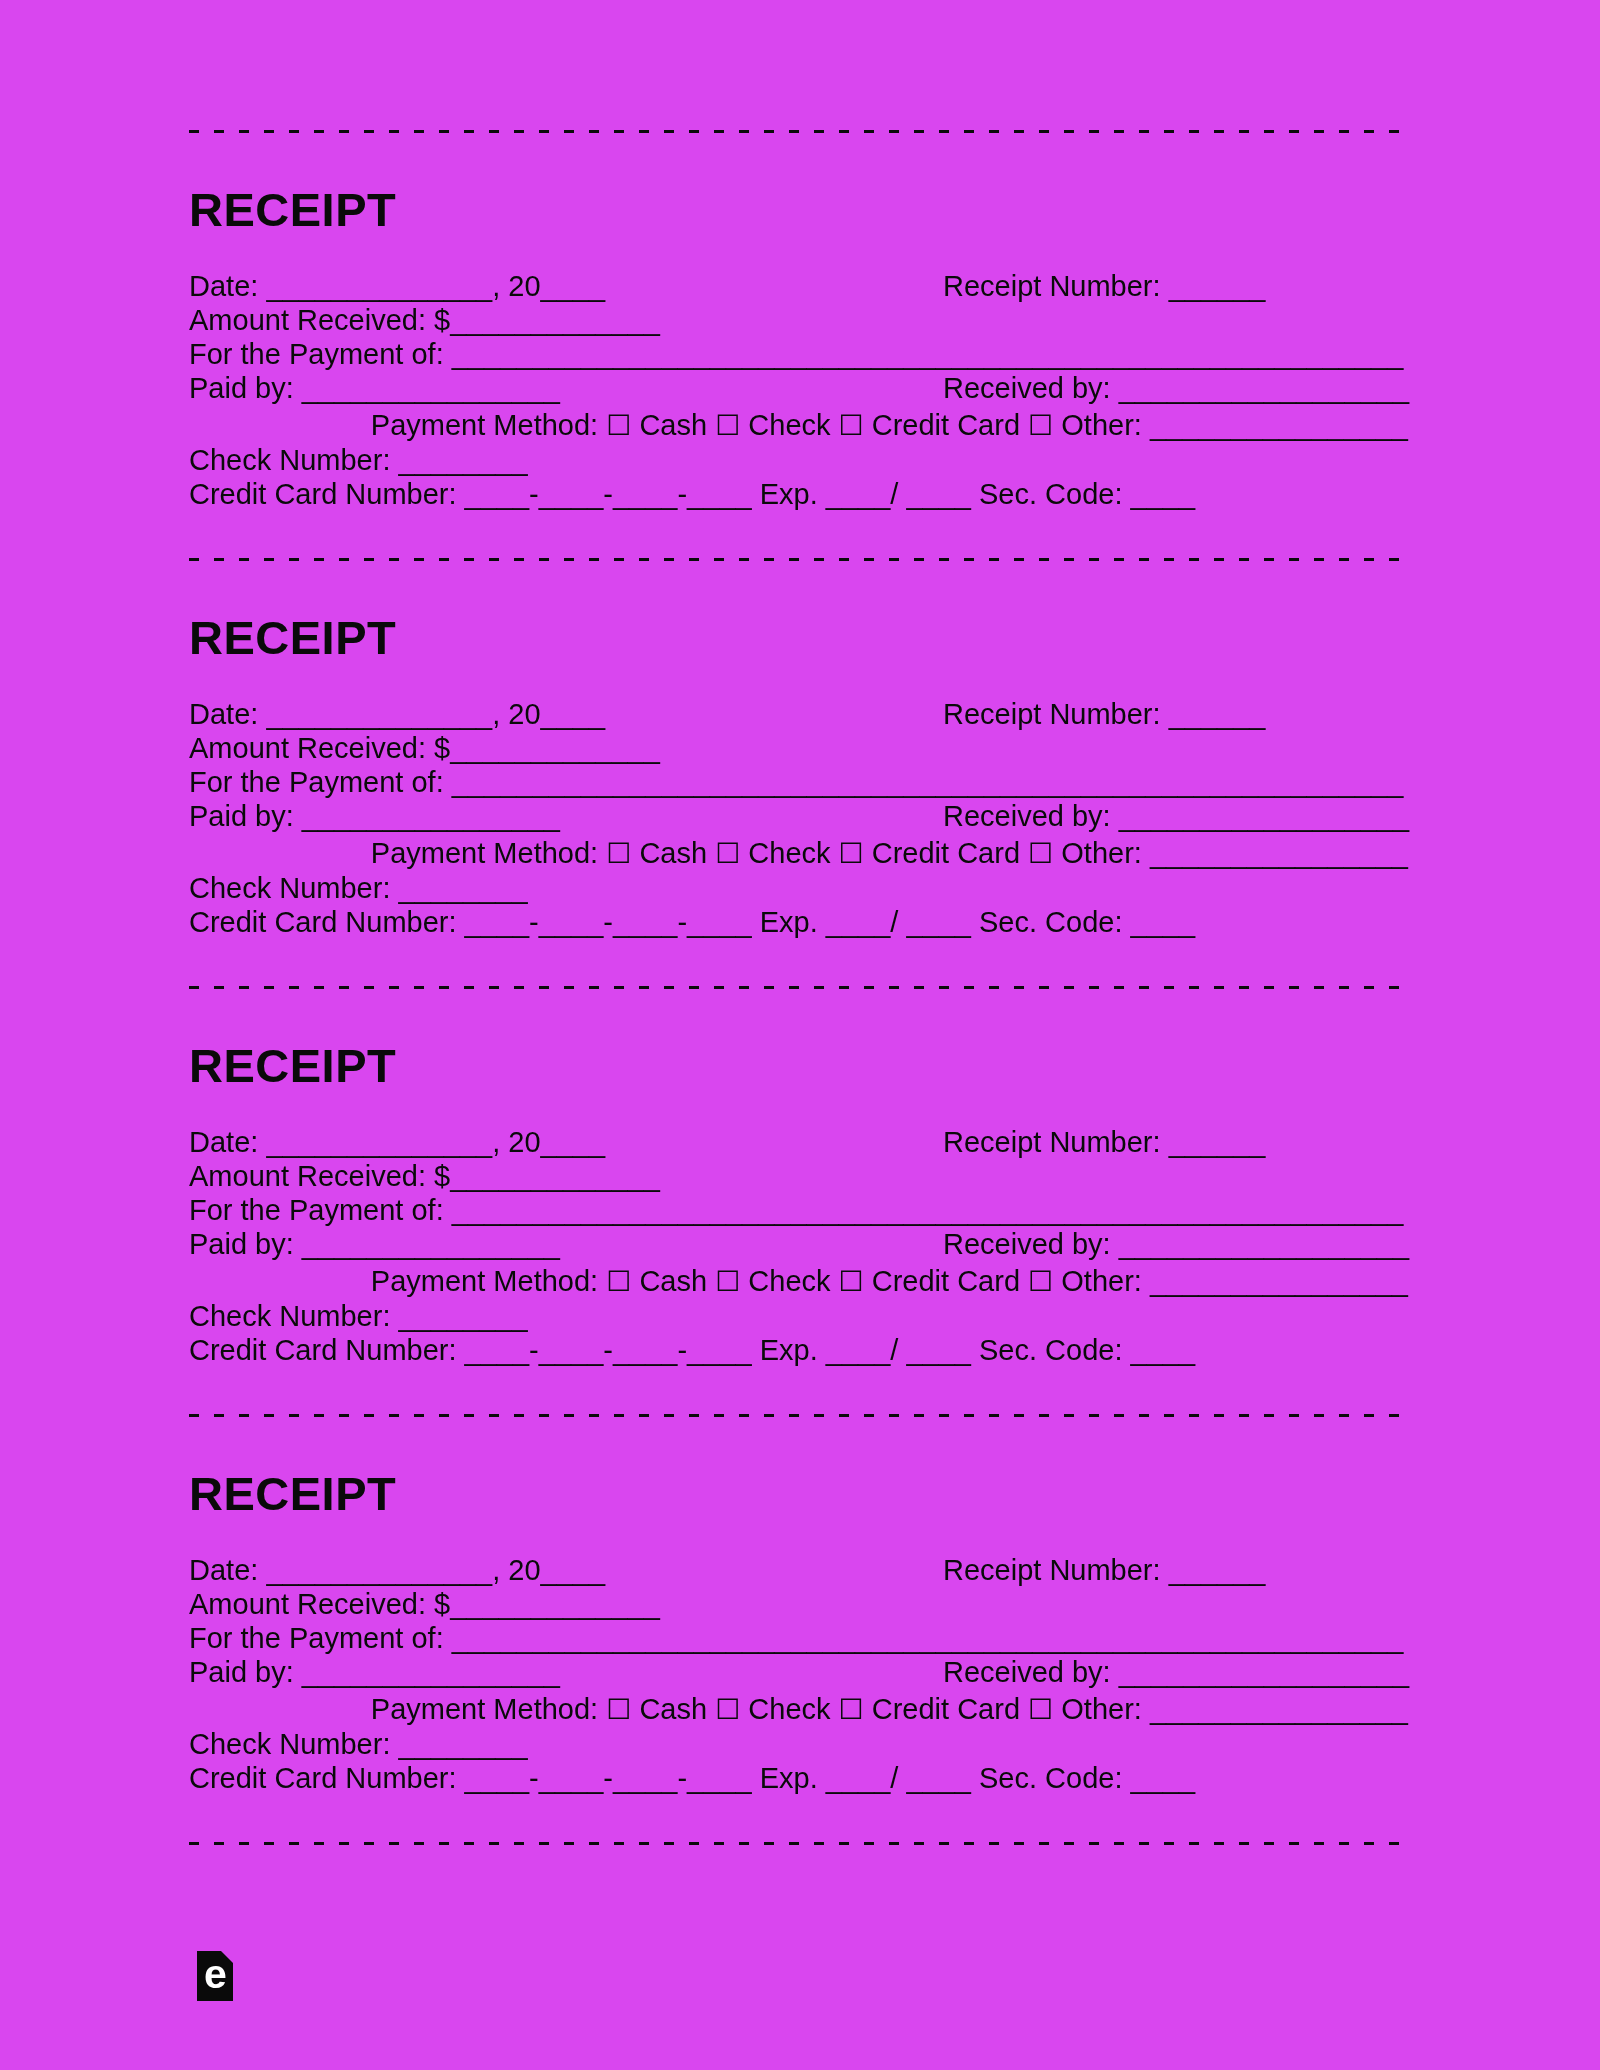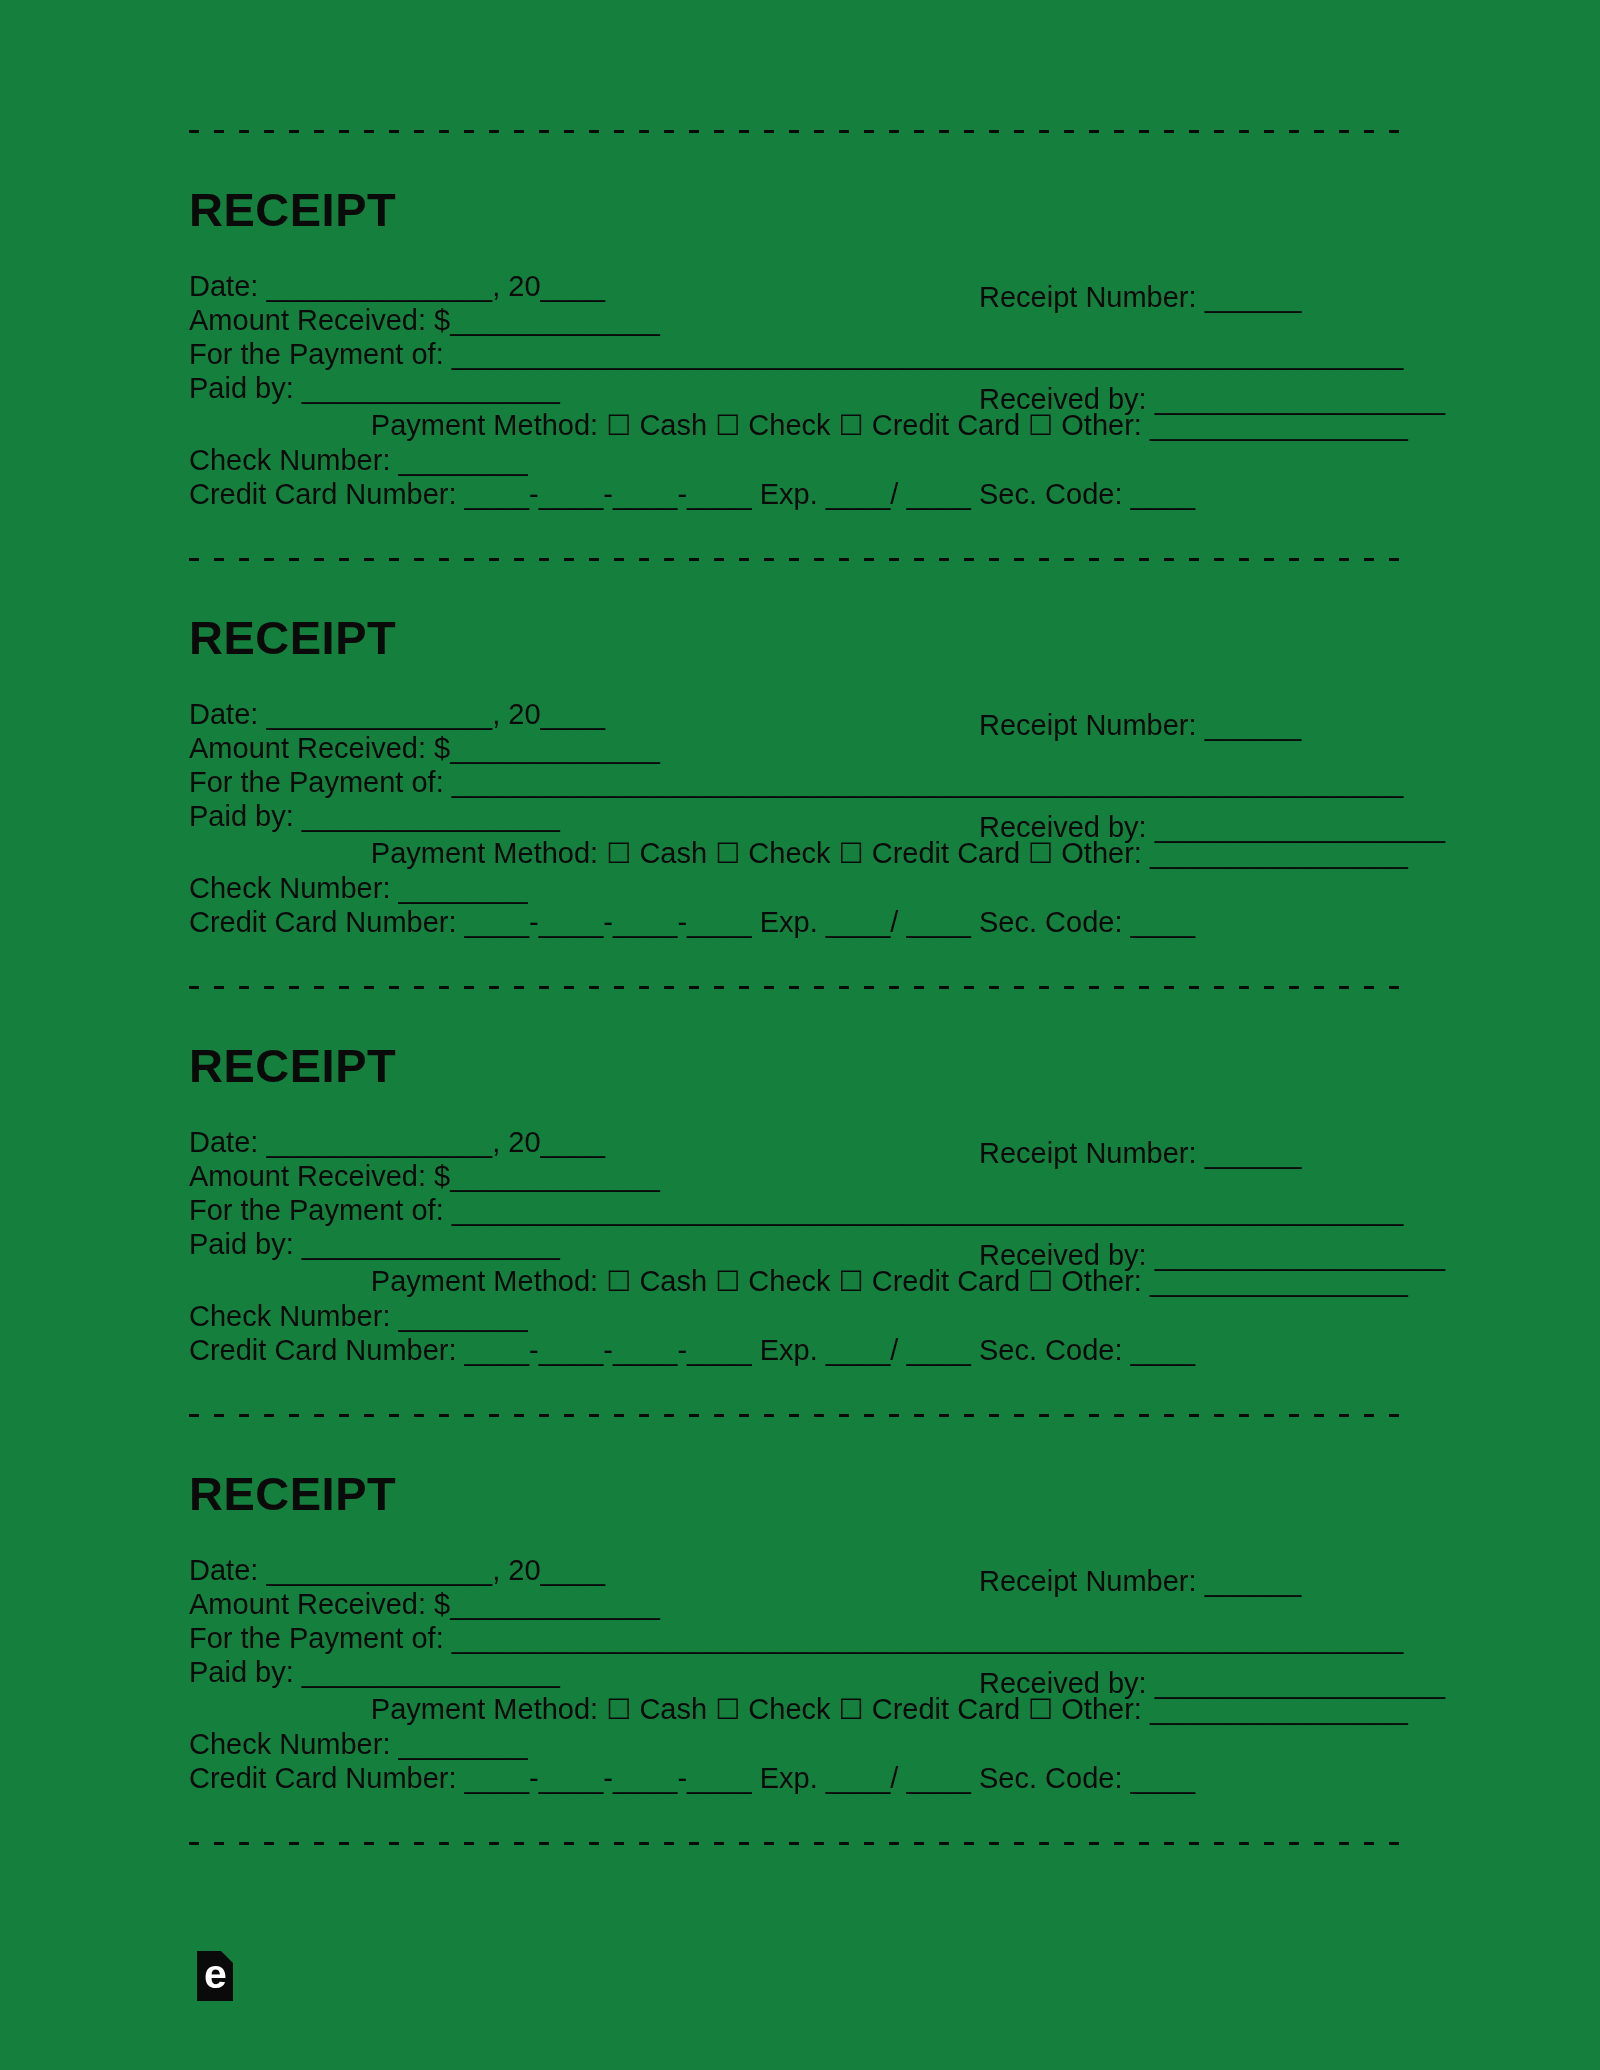--- a/index.html
+++ b/index.html
@@ -4,21 +4,21 @@
 <style>
   html, body {
     margin: 0;
     padding: 0;
     background: #ffffff;
   }
   #page {
     position: relative;
     width: 1600px;
     height: 2070px;
-    background: #15803d;
+    background: #d946ef;
     color: #000000;
     font-family: "Liberation Sans", "DejaVu Sans", sans-serif;
     box-sizing: border-box;
     padding: 130px 0 4px 189px;
     overflow: hidden;
   }
   .receipt-block {
     height: 428px;
     box-sizing: border-box;
   }
@@ -46,23 +46,22 @@
     position: relative;
     white-space: nowrap;
   }
   .row-payment-method {
     margin-top: 3px;
     text-align: right;
   }
   .right-col {
     position: absolute;
     left: 754px;
-    top: 11px;
+    top: 0;
     white-space: nowrap;
-    margin-left: 36px;
   }
   .u {
     text-decoration-thickness: 2.5px;
     text-underline-offset: 5px;
   }
   .cb {
     font-family: "DejaVu Sans", sans-serif;
     font-size: 28px;
   }
   .logo {

